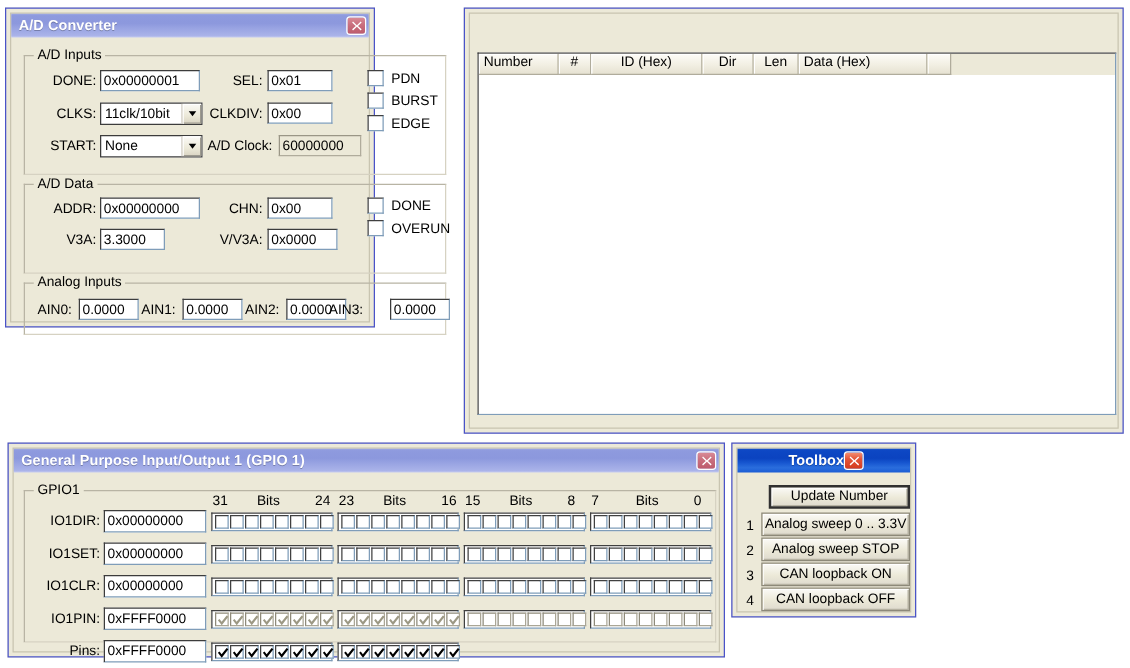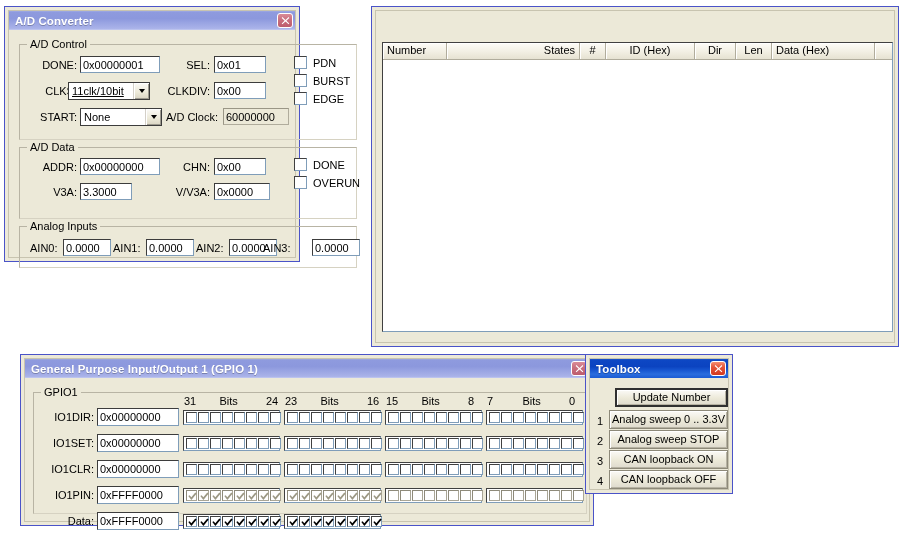--- a/index.html
+++ b/index.html
@@ -31,20 +31,21 @@
     height:19px;
     display:flex;
     align-items:center;
     justify-content:space-between;
     padding:0 2px 0 6px;
     box-sizing:border-box;
     background:linear-gradient(to bottom,#9ea9e3 0%,#8e9ade 8%,#8c98dd 40%,#98a3e2 60%,#aab3e9 92%,#c5cbf0 100%);
   }
   .titlebar.active{
     background:linear-gradient(to bottom,#1a52c8 0%,#0d47c4 8%,#0b43c0 40%,#1655cf 58%,#2a6ddd 80%,#1b5cd4 100%);
+    justify-content:center;
   }
   .title-text{
     color:#fff;
     font-weight:bold;
     font-size:11.5px;
     letter-spacing:.1px;
     white-space:nowrap;
     text-shadow:0 1px 0 rgba(0,0,0,.25);
   }
   .closebtn{
@@ -201,30 +202,30 @@
       <span class="title-text">A/D Converter</span>
       <span class="closebtn">
         <svg width="9" height="9" viewBox="0 0 9 9">
             <path d="M1.4 1.1 L4.5 4.1 L7.6 1.1 L8.3 2 L5.4 4.7 L8.3 7.4 L7.6 8.3 L4.5 5.4 L1.4 8.3 L0.7 7.4 L3.6 4.7 L0.7 2 Z" fill="#fff"></path>
           </svg>
       </span>
     </div>
     <div class="body">
 
       <div class="group" style="left:10px;top:14px;width:338px;height:96px;">
-        <span class="legend">A/D Control</span>
+        <span class="legend">A/D Inputs</span>
 
         <span class="lbl r" style="left:5px;top:14px;width:52px;">DONE:</span>
         <input class="fld" style="left: 60px; top: 11px; width: 80px; height: 17px;" value="0x00000001">
 
         <span class="lbl r" style="left:140px;top:14px;width:50px;">SEL:</span>
         <input class="fld" style="left: 194px; top: 11px; width: 52px; height: 17px;" value="0x01">
 
         <span class="lbl r" style="left:5px;top:40px;width:52px;">CLKS:</span>
-        <div class="combo" style="left:48px;top:37px;width:82px;height:18px;text-decoration:underline;">
+        <div class="combo" style="left:60px;top:37px;width:82px;height:18px;">
           <span class="cv">11clk/10bit</span>
           <span class="cb">
               <i class="arrow"></i>
             </span>
         </div>
 
         <span class="lbl r" style="left:130px;top:40px;width:60px;">CLKDIV:</span>
         <input class="fld" style="left: 194px; top: 37px; width: 52px; height: 17px;" value="0x00">
 
         <span class="lbl r" style="left:0px;top:66px;width:57px;">START:</span>
@@ -287,35 +288,34 @@
     </div>
   </div>
 </div>
 
 <div class="win" id="win-can" style="left:371px;top:6px;width:528px;height:341px;">
   <div class="win-inner">
     <div class="body">
       <div class="listview" style="left:6px;top:12px;width:511px;height:290px;">
         <div class="lv-head" id="can-head">
             <div class="lv-col" style="width: 64px; flex: 0 0 64px;">Number</div>
-            <div class="lv-col r" style="width: 133px; flex: 0 0 133px;">States</div>
             <div class="lv-col c" style="width: 26px; flex: 0 0 26px;">#</div>
             <div class="lv-col c" style="width: 89px; flex: 0 0 89px;">ID (Hex)</div>
             <div class="lv-col c" style="width: 41px; flex: 0 0 41px;">Dir</div>
             <div class="lv-col c" style="width: 36px; flex: 0 0 36px;">Len</div>
             <div class="lv-col" style="width: 103px; flex: 0 0 103px;">Data (Hex)</div>
             <div class="lv-col" style="width: 19px; flex: 0 0 19px;"></div>
           </div>
         <div class="lv-body" id="can-body"></div>
       </div>
     </div>
   </div>
 </div>
 
-<div class="win" id="win-gpio" style="left:20px;top:354px;width:574px;height:172px;">
+<div class="win" id="win-gpio" style="left:6px;top:354px;width:574px;height:172px;">
   <div class="win-inner">
     <div class="titlebar">
       <span class="title-text">General Purpose Input/Output 1 (GPIO 1)</span>
       <span class="closebtn">
         <svg width="9" height="9" viewBox="0 0 9 9">
             <path d="M1.4 1.1 L4.5 4.1 L7.6 1.1 L8.3 2 L5.4 4.7 L8.3 7.4 L7.6 8.3 L4.5 5.4 L1.4 8.3 L0.7 7.4 L3.6 4.7 L0.7 2 Z" fill="#fff"></path>
           </svg>
       </span>
     </div>
     <div class="body">
@@ -561,21 +561,21 @@
             <div class="bitgroup" style="left: 452px; top: 95px; width: 97px; height: 15px;">
               <span class="cbx lite" style="width: 11px; height: 11px;"></span>
               <span class="cbx lite" style="width: 11px; height: 11px;"></span>
               <span class="cbx lite" style="width: 11px; height: 11px;"></span>
               <span class="cbx lite" style="width: 11px; height: 11px;"></span>
               <span class="cbx lite" style="width: 11px; height: 11px;"></span>
               <span class="cbx lite" style="width: 11px; height: 11px;"></span>
               <span class="cbx lite" style="width: 11px; height: 11px;"></span>
               <span class="cbx lite" style="width: 11px; height: 11px;"></span>
             </div>
-            <span class="lbl r" style="left: 0px; top: 122px; width: 60px;">Data:</span>
+            <span class="lbl r" style="left: 0px; top: 122px; width: 60px;">Pins:</span>
             <input class="fld" value="0xFFFF0000" style="left: 63px; top: 119px; width: 82px; height: 18px;">
             <div class="bitgroup" style="left: 149px; top: 121px; width: 97px; height: 15px;">
               <span class="cbx" style="width: 11px; height: 11px;">
                 <svg width="11" height="11" viewBox="0 0 11 11">
                   <path d="M1.3 5.1 L2.6 4.2 L4.3 6.3 L8.3 1.4 L9.7 2.4 L4.4 9.1 Z" fill="#000"></path>
                 </svg>
               </span>
               <span class="cbx" style="width: 11px; height: 11px;">
                 <svg width="11" height="11" viewBox="0 0 11 11">
                   <path d="M1.3 5.1 L2.6 4.2 L4.3 6.3 L8.3 1.4 L9.7 2.4 L4.4 9.1 Z" fill="#000"></path>

